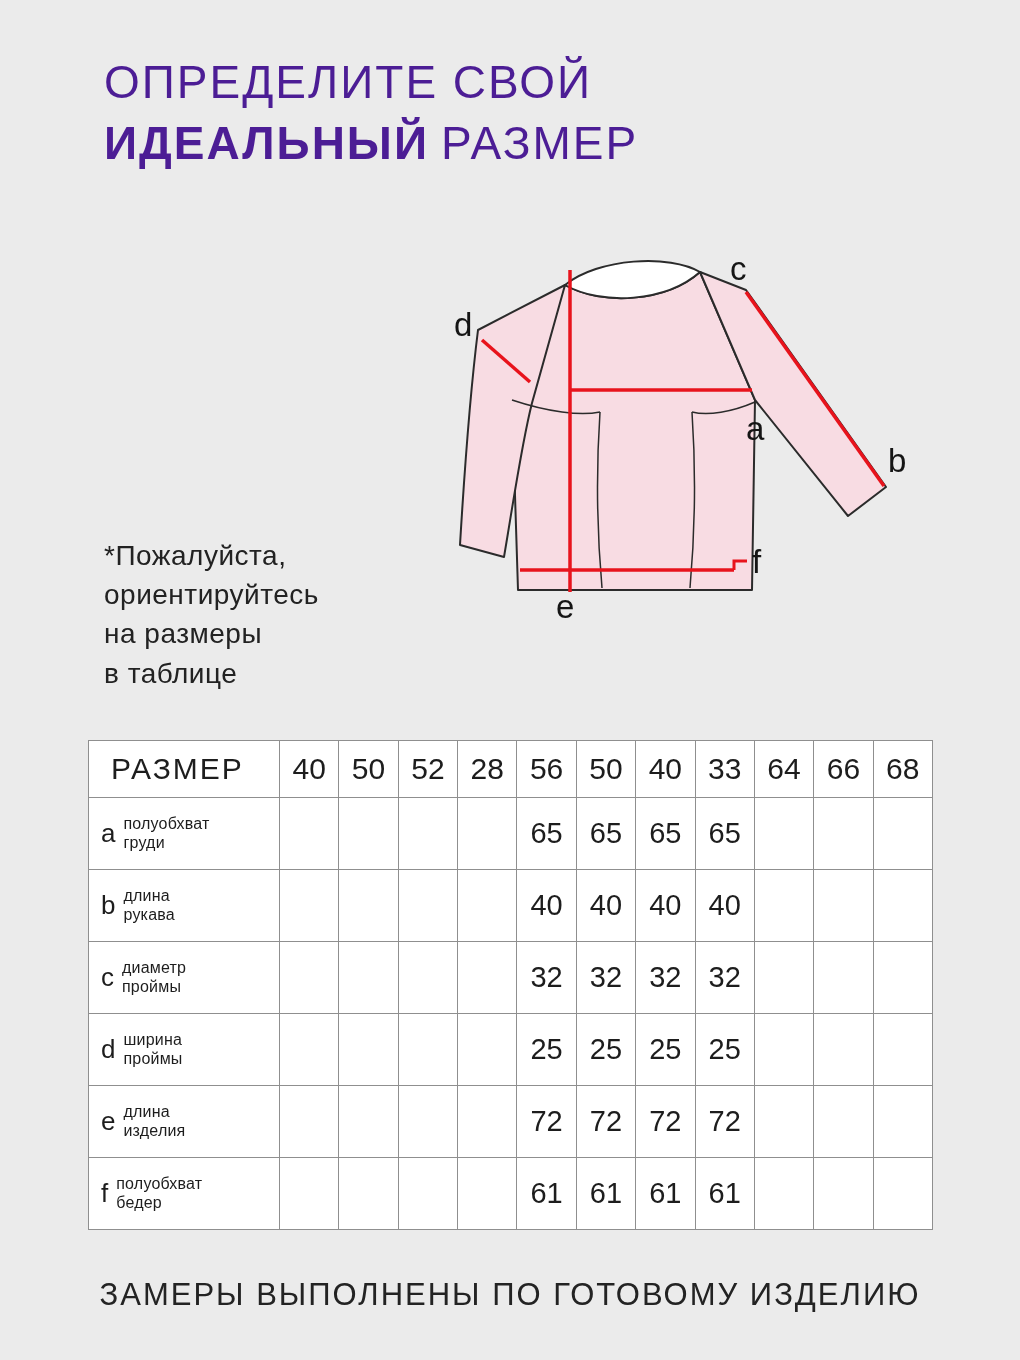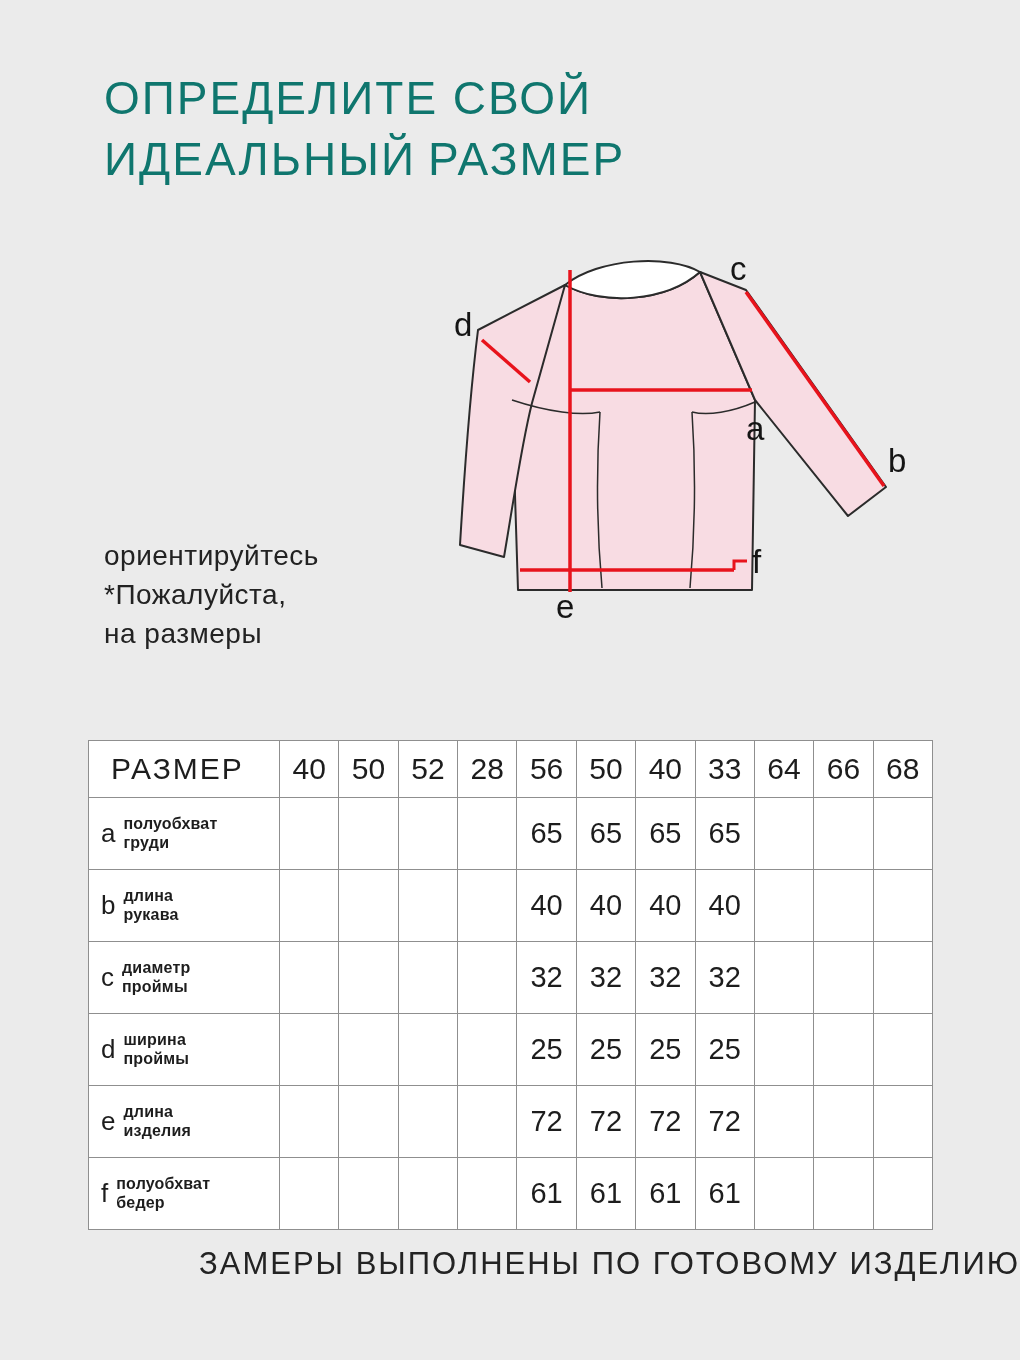--- a/index.html
+++ b/index.html
@@ -8,25 +8,25 @@
     background:#ebebeb;
     font-family:"Liberation Sans", sans-serif;
     color:#1a1a1a;
     position:relative;
     overflow:hidden;
   }
   .page{position:absolute;inset:0;}
 
   
   .title{
-    position:absolute;left:104px;top:68px;
+    position:absolute;left:104px;top:52px;
     font-size:46px;line-height:1.32;letter-spacing:2px;
-    font-weight:500;color:#0f766e;
-  }
-  .title .title-bold{font-weight:400;margin-right:12px;}
+    font-weight:500;color:#4c1d95;
+  }
+  .title .title-bold{font-weight:700;margin-right:12px;}
 
   
   .note{
     position:absolute;left:104px;top:536px;
     font-size:28px;line-height:1.4;letter-spacing:.5px;color:#222;
   }
 
   
   .diagram{position:absolute;left:440px;top:240px;width:480px;height:400px;}
   .diagram svg{display:block;}
@@ -44,27 +44,27 @@
   }
   .size-table thead td{height:56px;font-weight:500;font-size:30px;}
   .size-table tbody td{height:71px;}
   .size-table .first-col{width:168px;text-align:left;}
   .size-table thead .first-col{padding-left:22px;letter-spacing:2px;}
   .label-cell-inner{
     display:flex;align-items:center;gap:8px;padding-left:12px;
   }
   .measure-letter{font-size:26px;color:#1d1d1d;}
   .measure-name{
-    font-size:16px;line-height:1.18;text-align:left;color:#1d1d1d;letter-spacing:.2px;font-weight:bold;
+    font-size:16px;line-height:1.18;text-align:left;color:#1d1d1d;letter-spacing:.2px;
   }
 
   
   .footer{
-    position:absolute;left:0;top:1246px;width:1020px;
-    text-align:right;font-size:31px;letter-spacing:2px;
+    position:absolute;left:0;top:1277px;width:1020px;
+    text-align:center;font-size:31px;letter-spacing:2px;
     font-weight:500;color:#232323;
   }
 </style>
 </head>
 <body>
 
 <div class="page">
 
   <div class="title">
     <div>ОПРЕДЕЛИТЕ СВОЙ</div>
@@ -97,23 +97,24 @@
       <text class="measure-letter-svg" x="306" y="200">a</text>
       <text class="measure-letter-svg" x="448" y="232">b</text>
       <text class="measure-letter-svg" x="290" y="40">c</text>
       <text class="measure-letter-svg" x="14" y="96">d</text>
       <text class="measure-letter-svg" x="116" y="378">e</text>
       <text class="measure-letter-svg" x="312" y="333">f</text>
     </svg>
   </div>
 
   <div class="note">
+    <div>*Пожалуйста,</div>
     <div>ориентируйтесь</div>
-    <div>*Пожалуйста,</div>
     <div>на размеры</div>
+    <div>в таблице</div>
   </div>
 
   <table class="size-table">
     <thead>
       <tr>
           <td class="first-col">РАЗМЕР</td>
           <td>40</td>
           <td>50</td>
           <td>52</td>
           <td>28</td>

